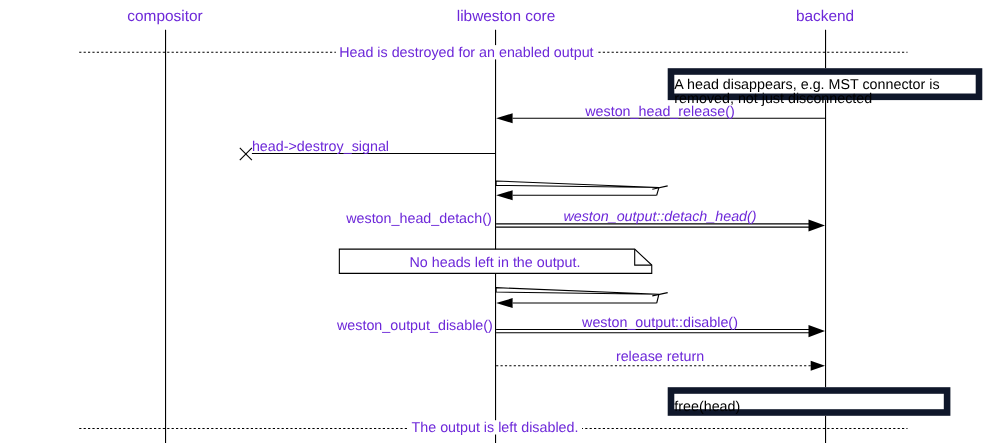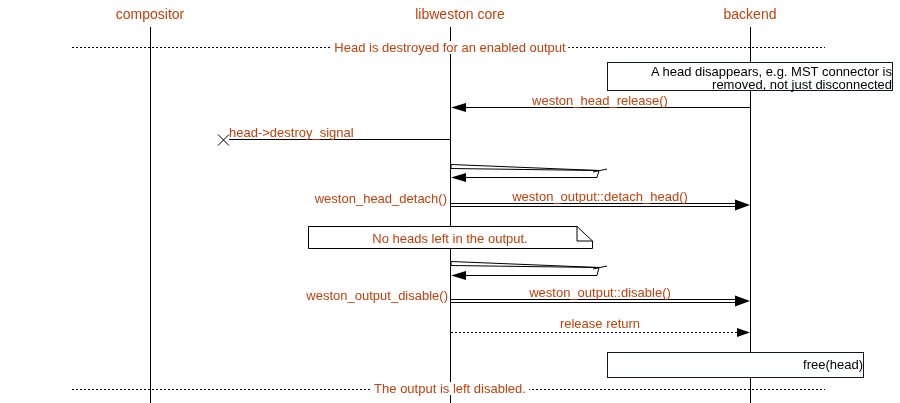--- a/index.html
+++ b/index.html
@@ -19,37 +19,37 @@
   .diagram svg {
     position: absolute;
     left: 0;
     top: 0;
   }
   .lbl {
     position: absolute;
     font-size: 13px;
     line-height: 13px;
     white-space: nowrap;
-    color: #c2410c;
+    color: #6d28d9;
   }
   .participant {
     font-size: 14px;
     line-height: 14px;
   }
   .center { transform: translateX(-50%); }
   .rightalign { transform: translateX(-100%); margin-top: 35px; }
   .divider-label {
     background: #ffffff;
     padding: 0 3px;
   }
   .box {
     position: absolute;
-    border: 1px solid #0f172a;
+    border: 6px solid #0f172a;
     background: #ffffff;
-    text-align: right;
+    text-align: left;
     font-size: 13px;
     box-sizing: border-box;
   }
   .note-a {
     left: 607px;
     top: 62px;
     width: 286px;
     height: 29px;
     line-height: 13px;
     padding-top: 2px;
@@ -133,32 +133,32 @@
     <g stroke="#000" stroke-width="1">
       <line x1="451" y1="332.5" x2="737" y2="332.5" stroke-dasharray="2,2"></line>
       <polygon points="750,332.5 737,328 737,337" fill="#000" stroke="none"></polygon>
     </g>
   </svg>
 
   <div class="lbl participant center" style="left:150px; top:7px;">compositor</div>
   <div class="lbl participant center" style="left:460px; top:7px;">libweston core</div>
   <div class="lbl participant center" style="left:750px; top:7px;">backend</div>
 
-  <div class="lbl center divider-label" style="left:450px; top:41px;text-align:right;">Head is destroyed for an enabled output</div>
+  <div class="lbl center divider-label" style="left:424px; top:41px;text-align:right;">Head is destroyed for an enabled output</div>
   <div class="lbl center divider-label" style="left:450px; top:382px;">The output is left disabled.</div>
 
   <div class="box note-a">
     <div>A head disappears, e.g. MST connector is</div>
     <div>removed, not just disconnected</div>
   </div>
 
   <div class="lbl center" style="left:600px; top:94px;">weston_head_release()</div>
   <div class="lbl" style="left:229px; top:126px;">head-&gt;destroy_signal</div>
   <div class="lbl rightalign" style="left:447px; top:157px;">weston_head_detach()</div>
-  <div class="lbl center" style="left:600px; top:190px;">weston_output::detach_head()</div>
+  <div class="lbl center" style="left:600px; top:190px;font-style:italic;">weston_output::detach_head()</div>
   <div class="lbl center" style="left:450px; top:232px;">No heads left in the output.</div>
   <div class="lbl rightalign" style="left:448px; top:254px;">weston_output_disable()</div>
   <div class="lbl center" style="left:600px; top:286px;">weston_output::disable()</div>
   <div class="lbl center" style="left:600px; top:317px;">release return</div>
 
   <div class="box free-box">
     <span>free(head)</span>
   </div>
 
 </div>

